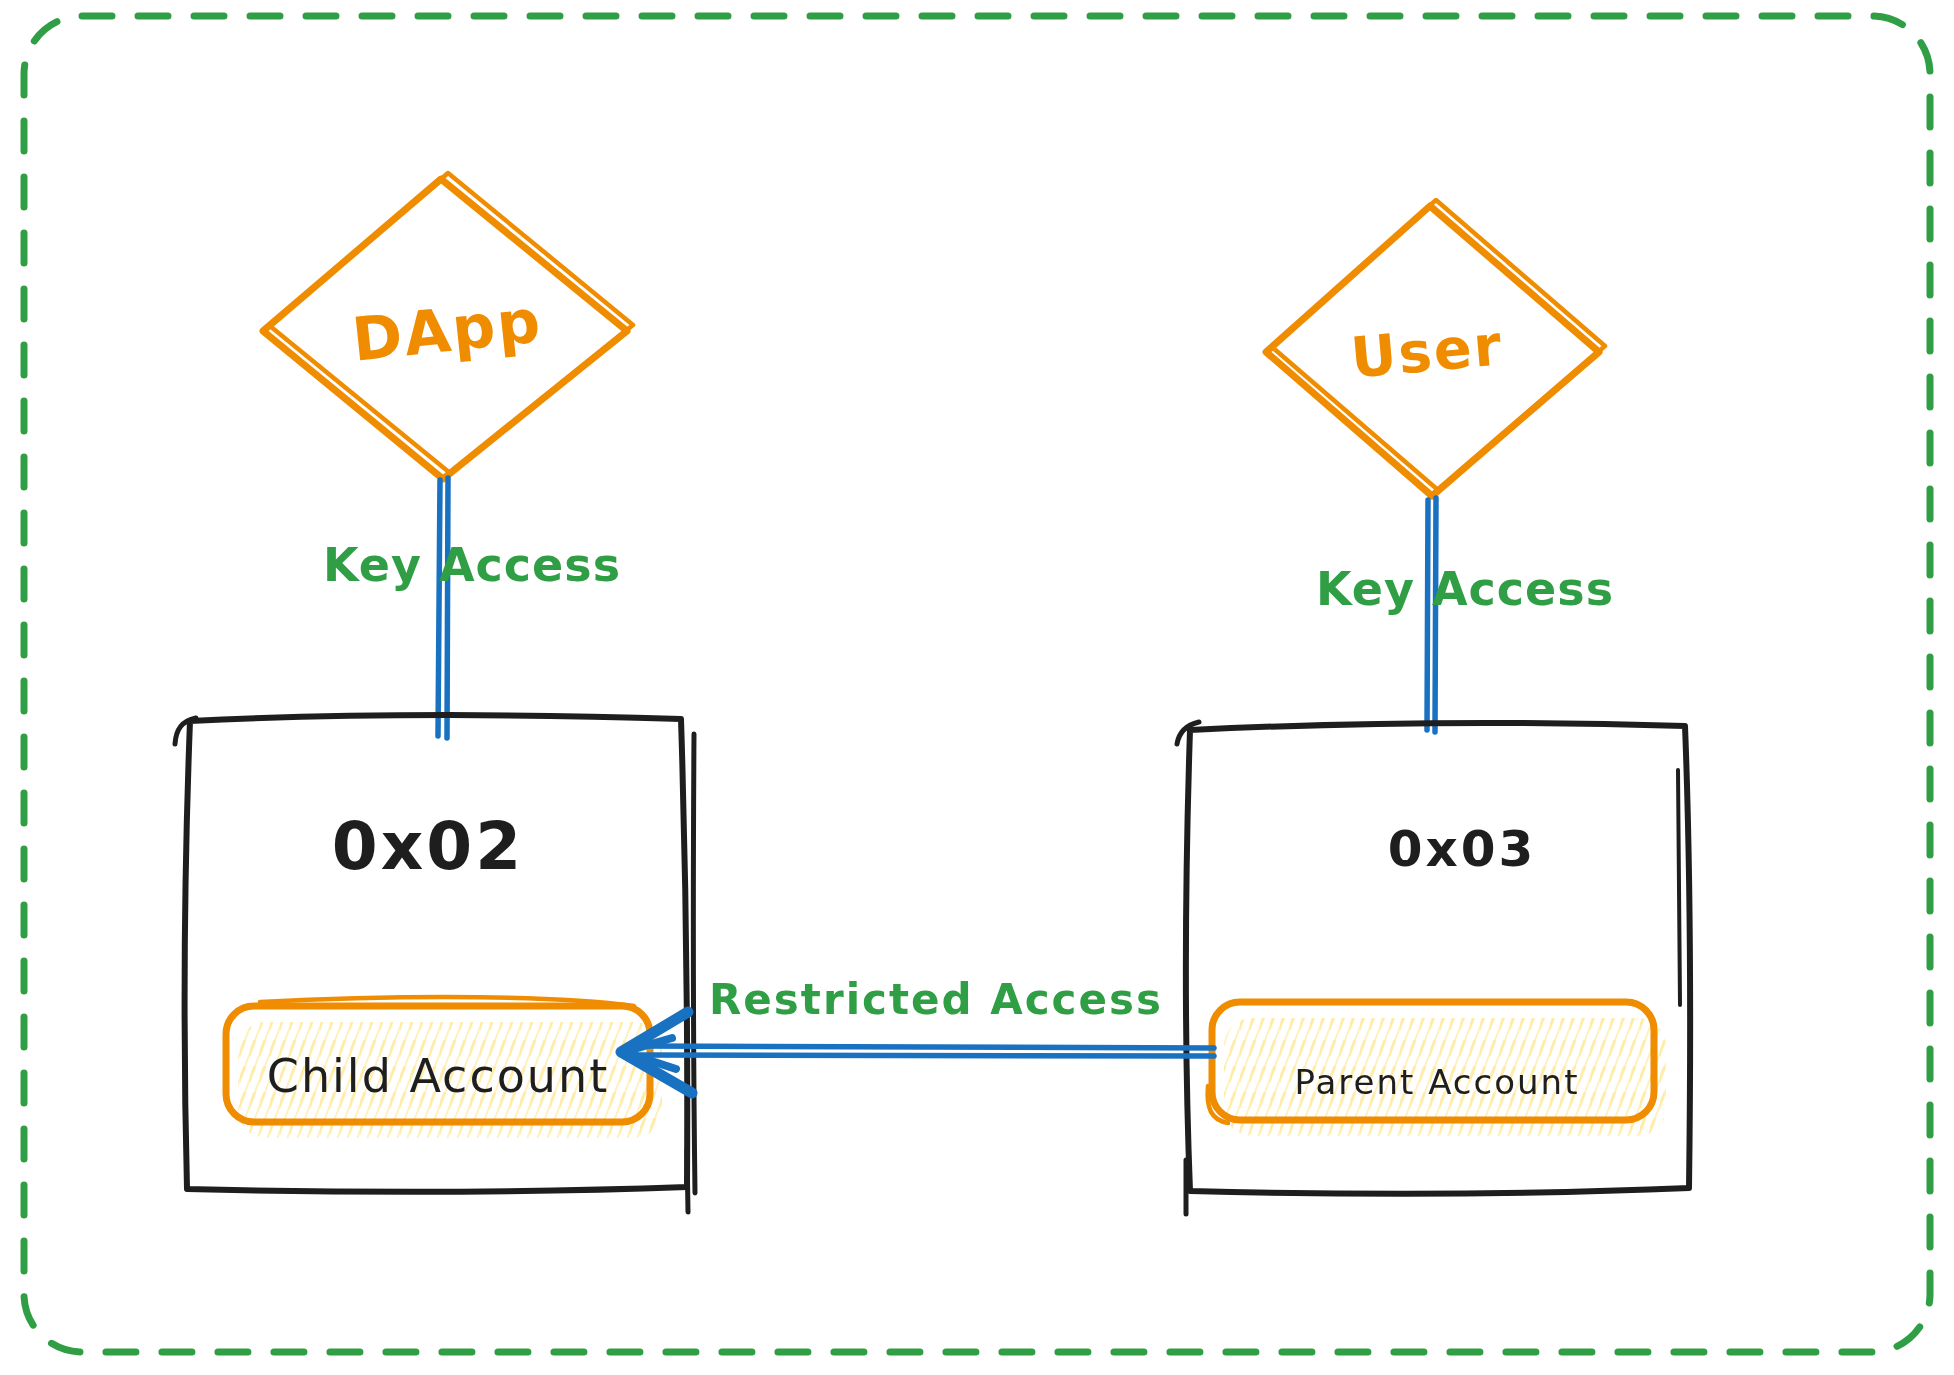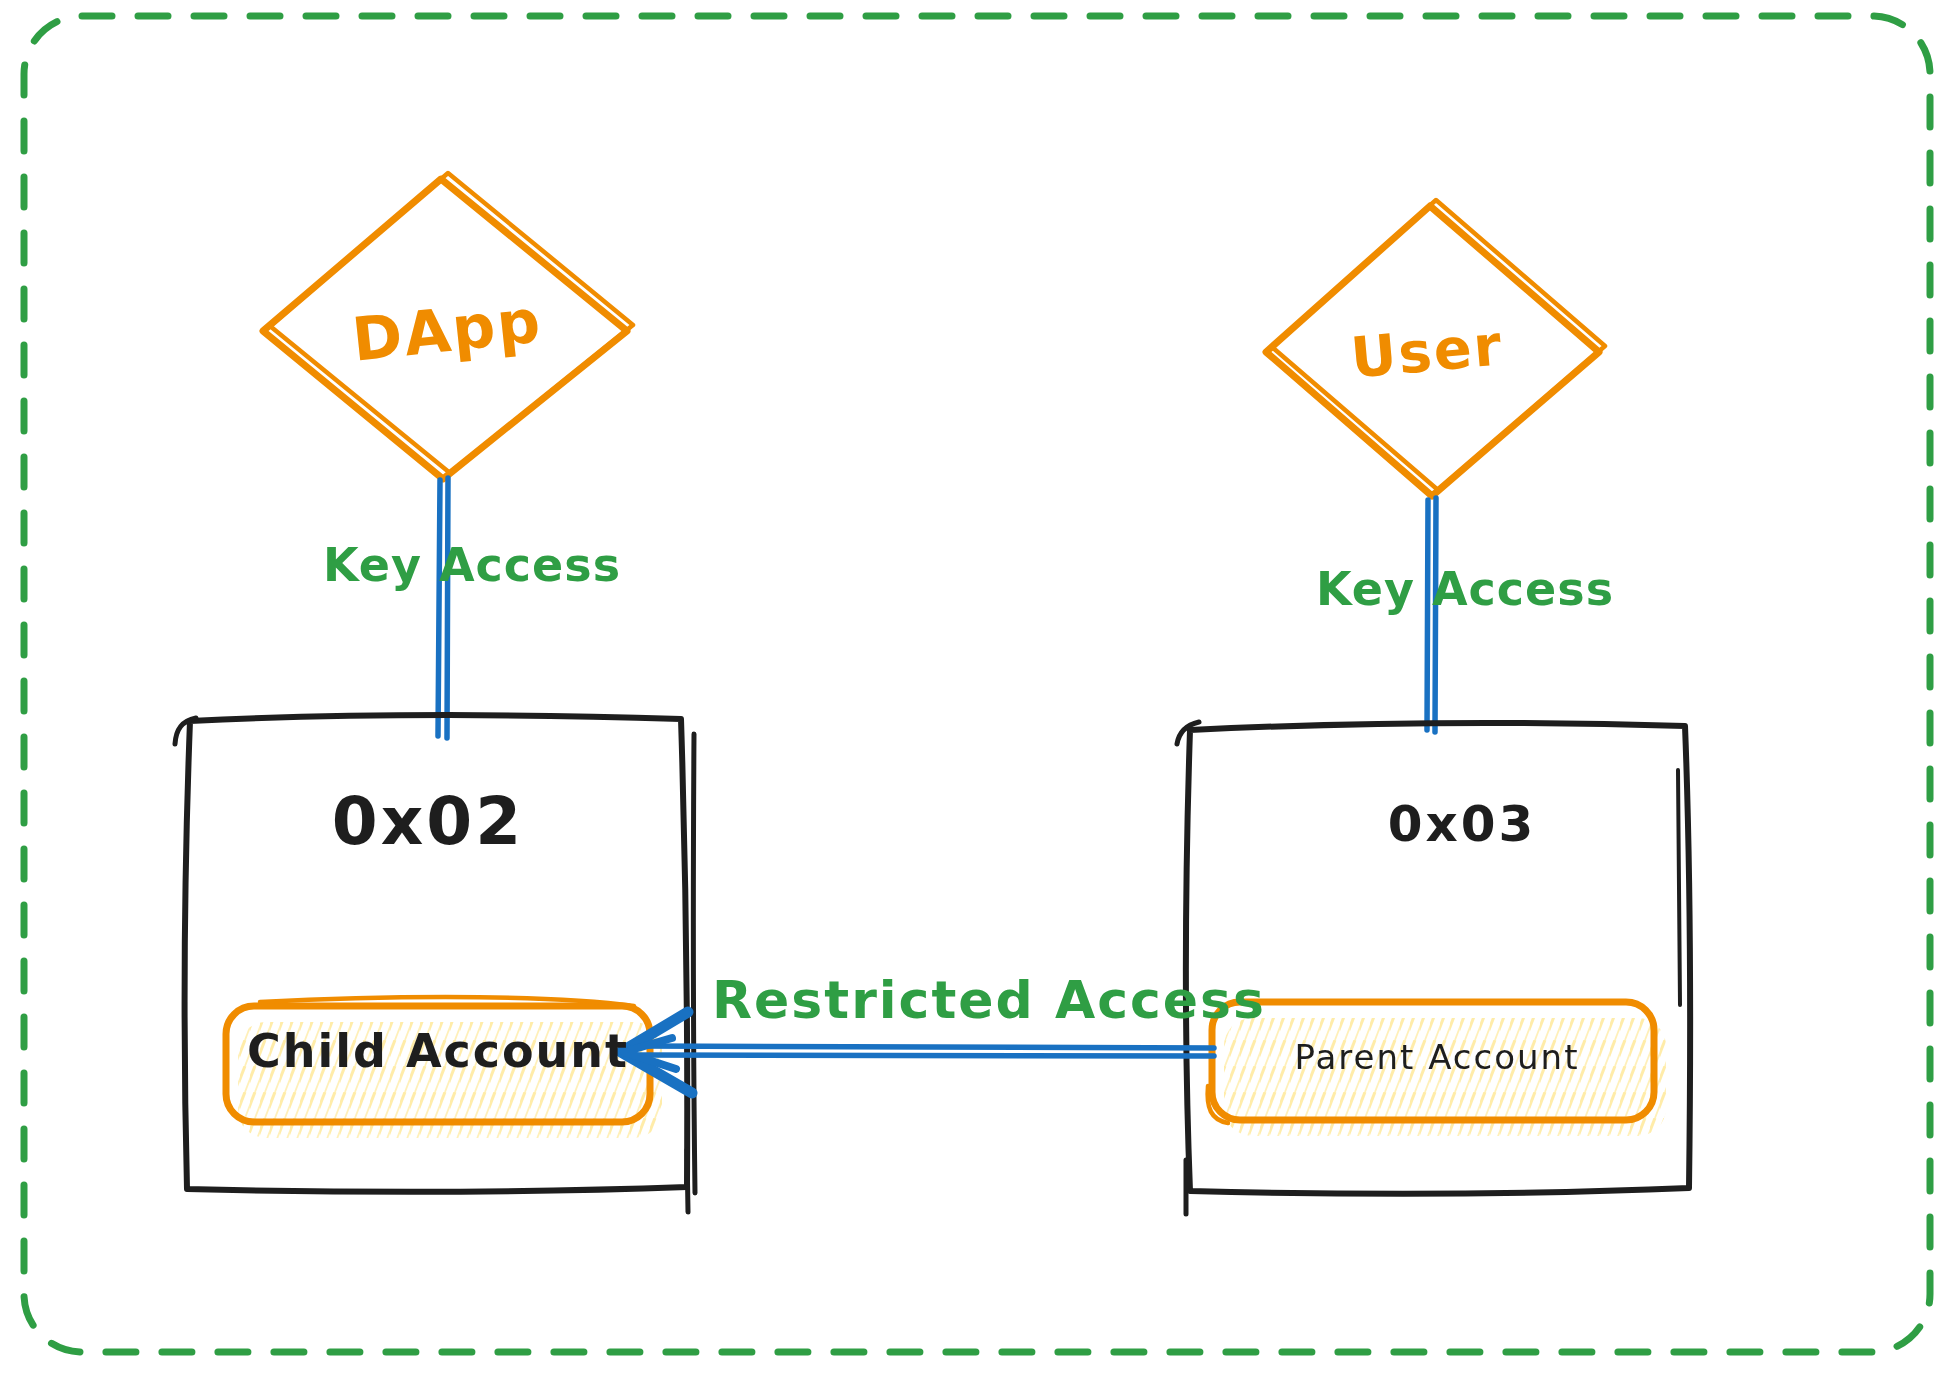--- a/index.html
+++ b/index.html
@@ -2,21 +2,21 @@
 <html style="--orange: #f08c00; --hatch: #ffd43b; --green: #2f9e44; --blue: #1971c2; --ink: #1e1e1e; --background: #ffffff;"><head>
 <meta charset="utf-8">
 <style>
   html,body{margin:0;padding:0;background:#ffffff;}
   body{font-family:"DejaVu Sans","Liberation Sans",sans-serif;}
   .canvas{position:relative;width:1954px;height:1375px;background:var(--background,#fff);overflow:hidden;}
   .canvas svg{position:absolute;left:0;top:0;}
   .lbl{position:absolute;transform:translate(-50%,-50%);white-space:nowrap;font-weight:600;line-height:1;}
   .lbl.orange{color:var(--orange);}
   .lbl.green{color:var(--green);text-align:center;}
-  .lbl.ink{color:var(--ink);}
+  .lbl.ink{color:var(--ink);margin-top:25px;}
   .sketch-stroke{fill:none;stroke-linecap:round;stroke-linejoin:round;}
 </style>
 </head>
 <body>
 
 <div class="canvas">
 
   <svg width="1954" height="1375" viewBox="0 0 1954 1375">
     <defs>
       <pattern id="hachure" width="10" height="26" patternUnits="userSpaceOnUse">
@@ -86,19 +86,19 @@
   <div class="lbl orange" style="left:1427px;top:352px;font-size:56px;transform:translate(-50%,-50%) rotate(-5deg);letter-spacing:2px;">User</div>
 
   <div class="lbl green" style="left:472px;top:565px;font-size:46px;letter-spacing:1px;">Key Access</div>
 
   <div class="lbl green" style="left:1465px;top:589px;font-size:46px;letter-spacing:1px;">Key Access</div>
 
   <div class="lbl ink" style="left:428px;top:822px;font-size:66px;letter-spacing:3px;">0x02</div>
 
   <div class="lbl ink" style="left:1462px;top:824px;font-size:50px;letter-spacing:3px;">0x03</div>
 
-  <div class="lbl ink" style="left:438px;top:1051px;font-size:46px;letter-spacing:2px;font-weight:700;">Child Account</div>
+  <div class="lbl ink" style="left:438px;top:1051px;font-size:46px;letter-spacing:2px;font-weight:400;">Child Account</div>
 
   <div class="lbl ink" style="left:1437px;top:1057px;font-size:34px;letter-spacing:2px;font-weight:500;">Parent Account</div>
 
-  <div class="lbl green" style="left:989px;top:1000px;font-size:52px;letter-spacing:2px;">Restricted Access</div>
+  <div class="lbl green" style="left:936px;top:1000px;font-size:42px;letter-spacing:2px;">Restricted Access</div>
 
 </div>
 
 </body></html>

